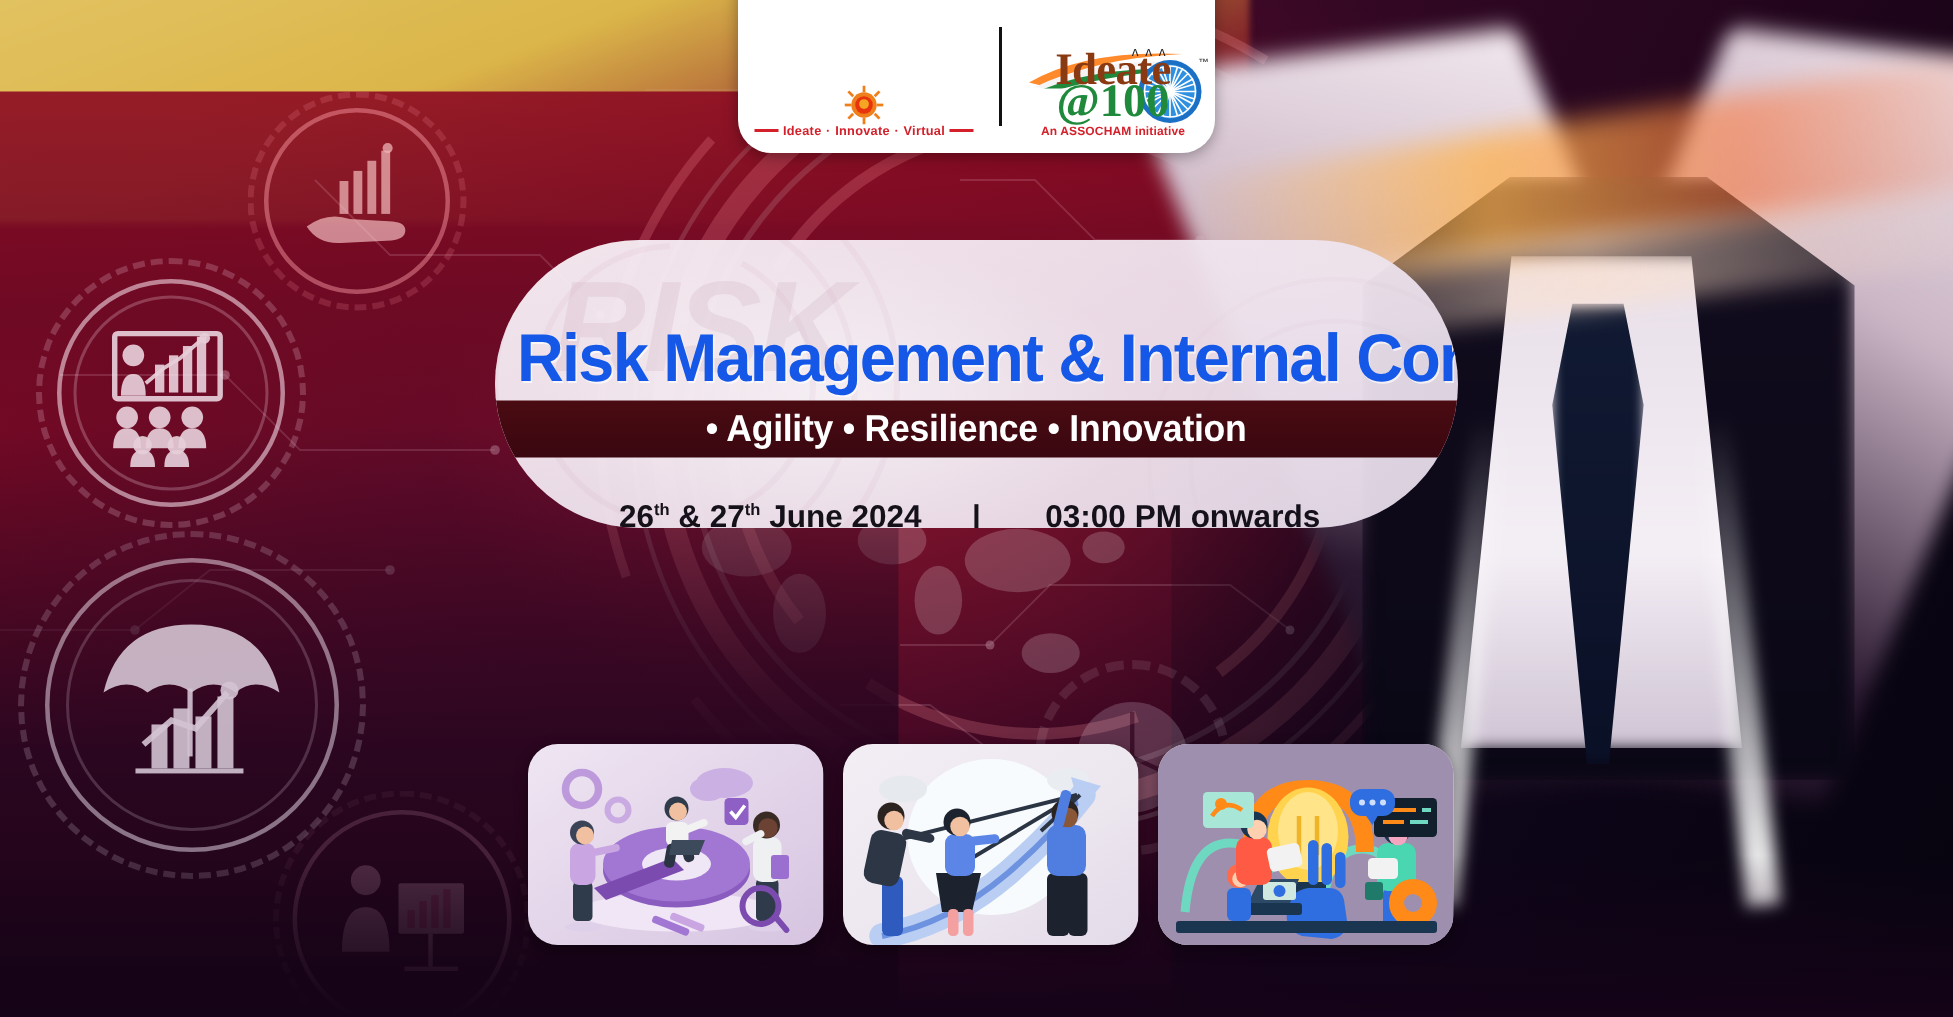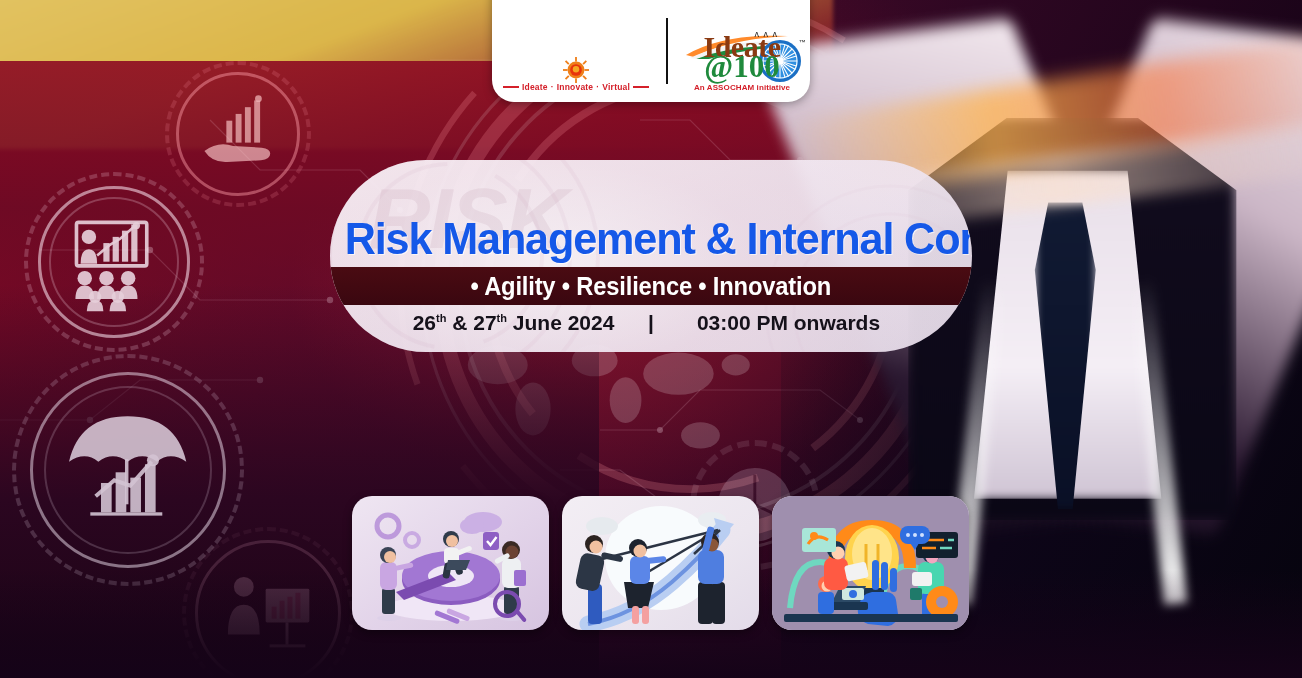--- a/index.html
+++ b/index.html
@@ -125,21 +125,21 @@
   .title span{color:#1558e8;font-size:45px;font-weight:700;letter-spacing:-1.2px;
     white-space:nowrap;display:inline-block;transform:scaleX(.96);
     text-shadow:1px 1px 0 rgba(255,255,255,.65);}
 
   .subbar{position:absolute;left:0;right:0;top:107px;height:38px;z-index:3;
     background:linear-gradient(180deg,#4a0b12 0%,#3a0710 100%);
     display:flex;align-items:center;justify-content:center;}
   .subbar span{color:#fff;font-size:25px;font-weight:700;letter-spacing:-.2px;
     white-space:nowrap;display:inline-block;transform:scaleX(.95);}
 
-  .meta{position:absolute;left:0;right:0;top:142px;height:42px;z-index:3;
+  .meta{position:absolute;left:0;right:0;top:164px;height:42px;z-index:3;
     display:flex;align-items:center;justify-content:center;gap:0;}
   .meta .date,.meta .time{color:#15111a;font-size:21px;font-weight:700;white-space:nowrap;}
   .meta .date{width:255px;text-align:center;}
   .meta .time{width:255px;text-align:center;}
   .meta .sep{color:#15111a;font-size:21px;font-weight:700;width:20px;text-align:center;}
   .meta sup{font-size:11px;vertical-align:super;font-weight:700;}
 
   
   .cards{position:absolute;left:352px;top:496px;width:618px;height:134px;
     display:flex;gap:13px;z-index:10;}

